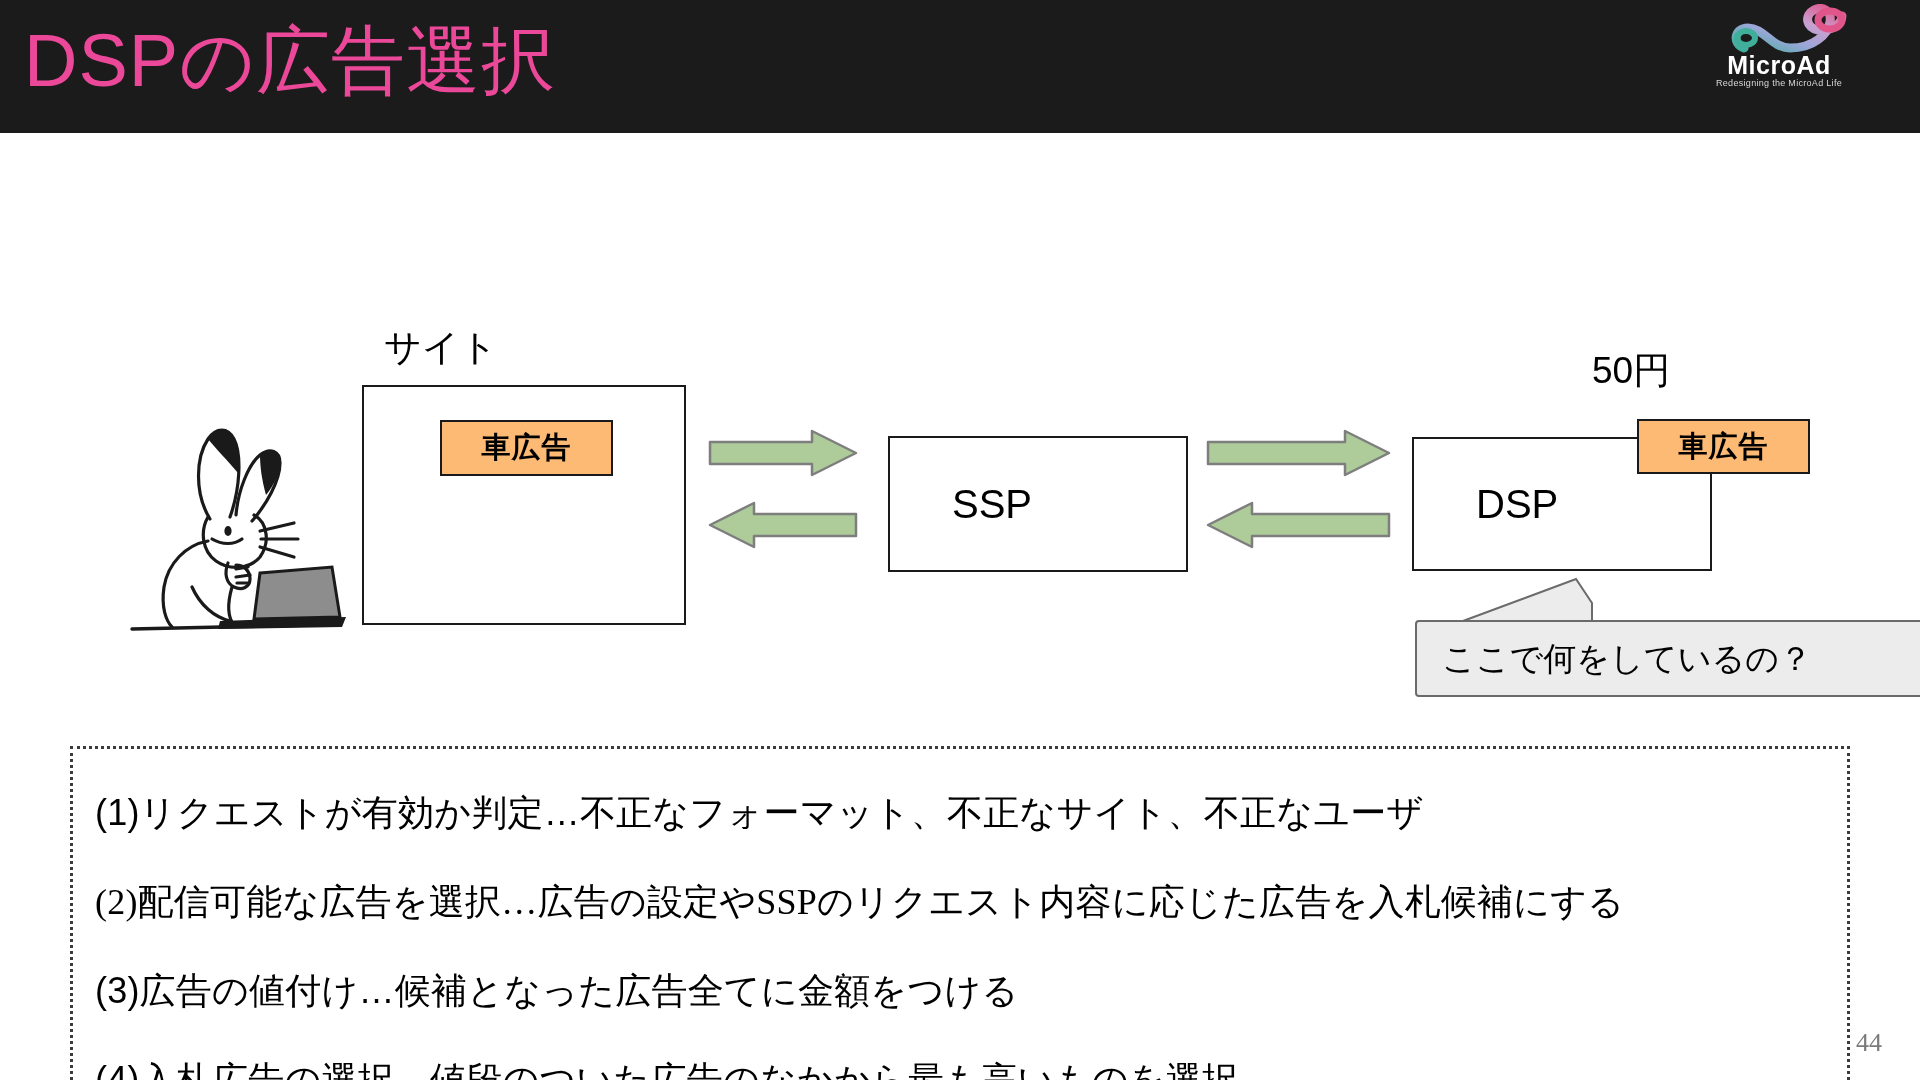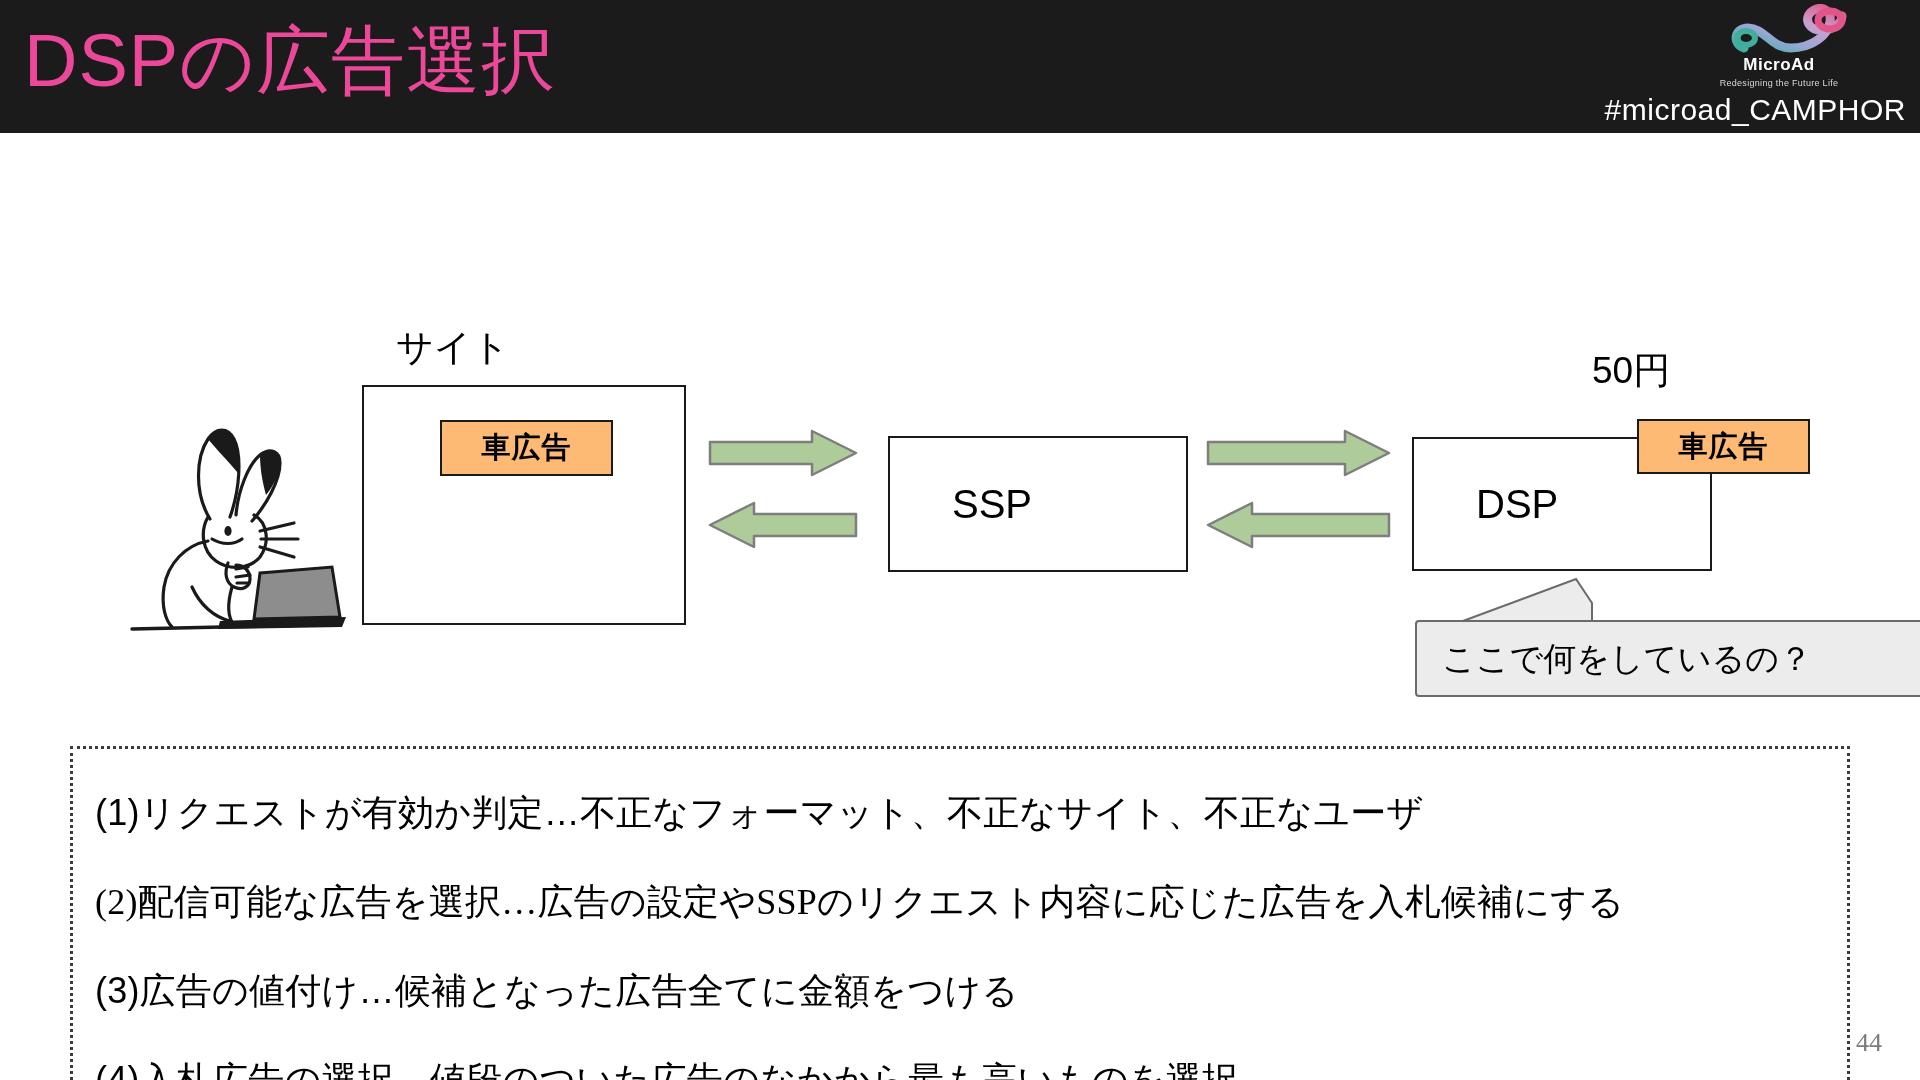--- a/index.html
+++ b/index.html
@@ -48,21 +48,21 @@
     width: 120px;
     height: 52px;
   }
   .brand-name {
     position: absolute;
     right: 44px;
     top: 50px;
     width: 170px;
     text-align: center;
     color: #ffffff;
-    font-size: 17px;
+    font-size: 25px;
     font-weight: bold;
     letter-spacing: 0.5px;
     line-height: 26px;
   }
   .brand-tagline {
     position: absolute;
     right: 44px;
     top: 76px;
     width: 170px;
     text-align: center;
@@ -86,21 +86,20 @@
   .stage { position: absolute; left: 0; top: 133px; width: 1920px; height: 947px; }
 
   .rabbit { position: absolute; left: 108px; top: 258px; width: 250px; height: 245px; }
 
   .label-site {
     position: absolute;
     left: 384px; top: 192px;
     font-size: 37px;
     line-height: 46px;
     white-space: nowrap;
-    margin-left: 12px;
   }
   .label-yen {
     position: absolute;
     left: 1592px; top: 215px;
     font-size: 37px;
     line-height: 46px;
     white-space: nowrap;
   }
 
   .box {
@@ -208,24 +207,23 @@
             <stop offset="65%" stop-color="#c9a0cf"></stop>
             <stop offset="100%" stop-color="#e0568a"></stop>
           </linearGradient>
         </defs>
         <path d="M14,44 C2,40 4,24 18,24 C34,24 42,44 60,44 C84,44 98,30 100,18 C102,6 92,2 84,6 C74,11 76,24 88,26 C100,28 112,20 112,12" fill="none" stroke="url(#gmark)" stroke-width="9" stroke-linecap="round"></path>
         <ellipse cx="16" cy="34" rx="9" ry="7" fill="none" stroke="#3fae9a" stroke-width="6"></ellipse>
         <ellipse cx="100" cy="16" rx="12" ry="9" fill="none" stroke="#e0568a" stroke-width="7"></ellipse>
       </svg>
     </div>
     <div class="brand-name">MicroAd</div>
-    <div class="brand-tagline">Redesigning the Future Life</div>
-  </div>
-
-  <div class="hashtag">#microad_CAMPHOR</div>
+    <div class="brand-tagline">Redesigning the MicroAd Life</div>
+  </div>
+
 </div>
 
 <div class="stage">
 
   <div class="rabbit">
     <svg viewBox="0 0 250 245" width="250" height="245">
       <g fill="none" stroke="#1a1a1a" stroke-width="3.2" stroke-linecap="round" stroke-linejoin="round">
 
         <path d="M102,128 C86,102 88,66 100,48 C108,36 120,36 126,48 C134,64 132,98 122,126"></path>
 

